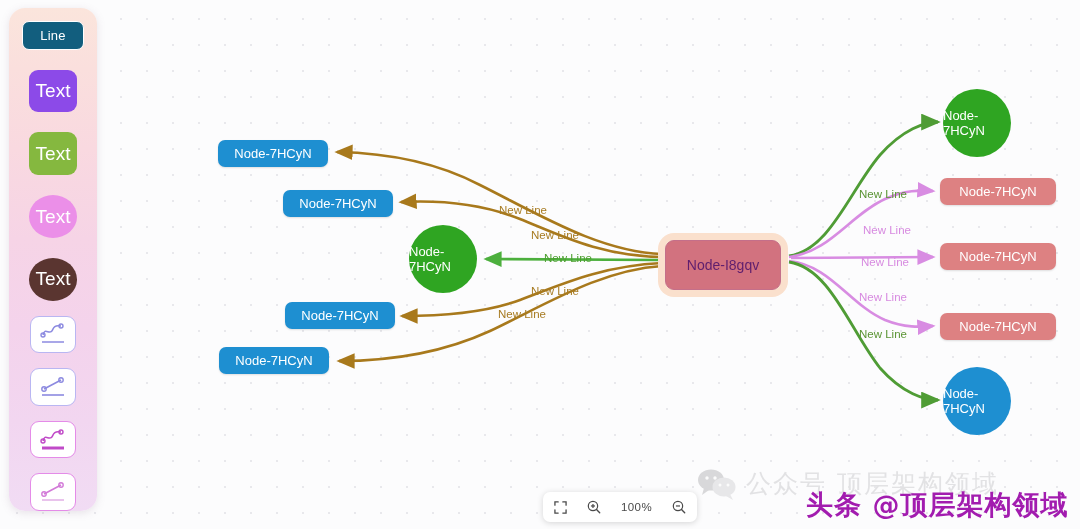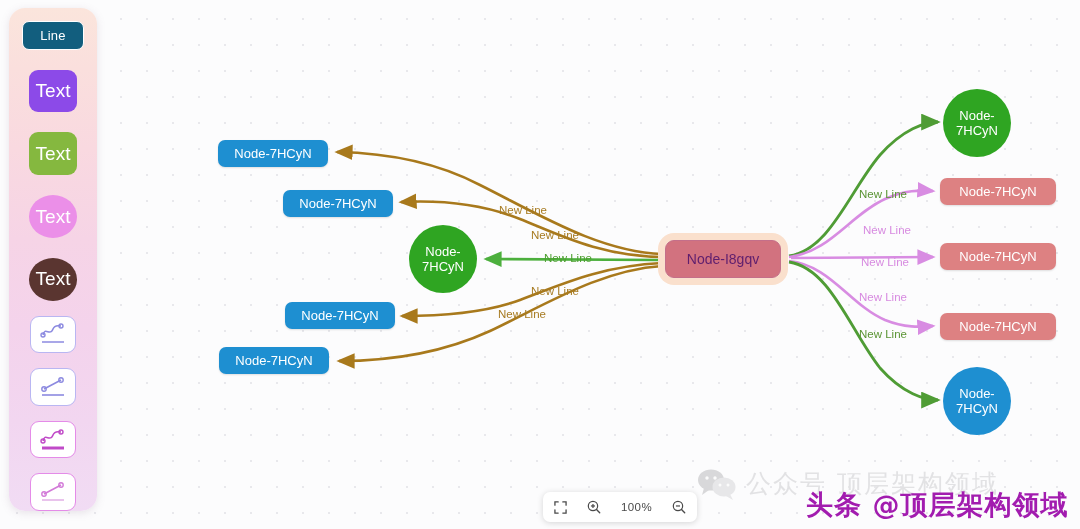--- a/index.html
+++ b/index.html
@@ -94,21 +94,20 @@
   }
   .edge-blue { border: 1.4px solid #b9b6f2; }
   .edge-pink { border: 1.4px solid #e48be8; }
 
   
   .node {
     position: absolute;
     display: flex;
     align-items: center;
     justify-content: center;
-    text-align: center;
     color: #ffffff;
     font-size: 13px;
     line-height: 15px;
     cursor: pointer;
     user-select: none;
   }
   .node.rect {
     border-radius: 7px;
     box-shadow: 0 1px 2px rgba(0,0,0,.12);
   }
@@ -225,21 +224,21 @@
     <path d="M789,261 C830,265 850,305 885,320 C905,328 920,327 933,326" fill="none" stroke="#d88ce2" stroke-width="2.6" marker-end="url(#ar-orchid)"></path>
     <path d="M789,262 C830,268 850,330 880,368 C903,394 925,400 938,400" fill="none" stroke="#4f9c35" stroke-width="2.8" marker-end="url(#ar-green2)"></path>
   </svg>
 
   <div class="node rect n-blue" style="left:218px;top:140px;width:110px;height:27px;">Node-7HCyN</div>
   <div class="node rect n-blue" style="left:283px;top:190px;width:110px;height:27px;">Node-7HCyN</div>
   <div class="node circle n-green" style="left:409px;top:225px;width:68px;height:68px;">Node-7HCyN</div>
   <div class="node rect n-blue" style="left:285px;top:302px;width:110px;height:27px;">Node-7HCyN</div>
   <div class="node rect n-blue" style="left:219px;top:347px;width:110px;height:27px;">Node-7HCyN</div>
 
-  <div class="node hub" style="left:665px;top:240px;width:116px;height:38px;">Node-I8gqv</div>
+  <div class="node hub" style="left:665px;top:240px;width:116px;height:50px;">Node-I8gqv</div>
 
   <div class="node circle n-green" style="left:943px;top:89px;width:68px;height:68px;">Node-7HCyN</div>
   <div class="node rect n-rose" style="left:940px;top:178px;width:116px;height:27px;">Node-7HCyN</div>
   <div class="node rect n-rose" style="left:940px;top:243px;width:116px;height:27px;">Node-7HCyN</div>
   <div class="node rect n-rose" style="left:940px;top:313px;width:116px;height:27px;">Node-7HCyN</div>
   <div class="node circle n-blue" style="left:943px;top:367px;width:68px;height:68px;">Node-7HCyN</div>
 
   <div class="elabel lbl-brown" style="left:476px;top:204px;">New Line</div>
   <div class="elabel lbl-brown" style="left:508px;top:229px;">New Line</div>
   <div class="elabel lbl-green" style="left:521px;top:252px;">New Line</div>

